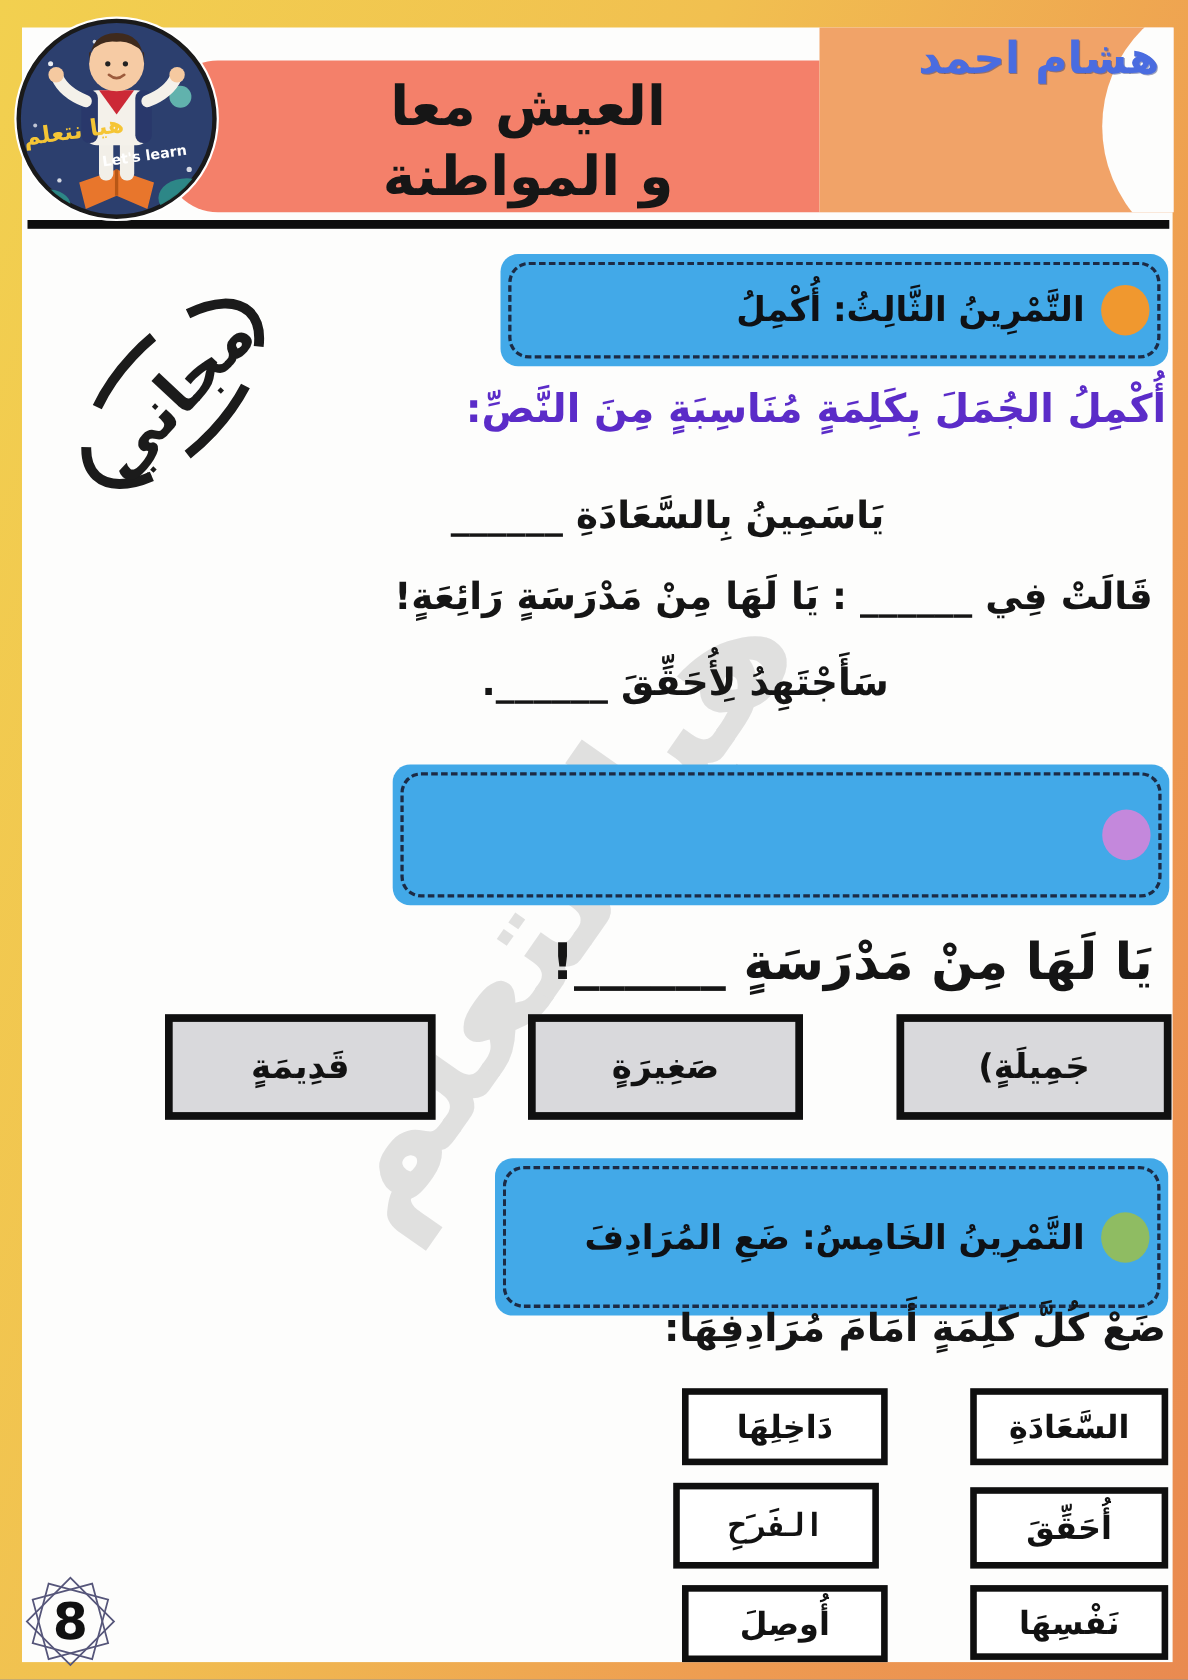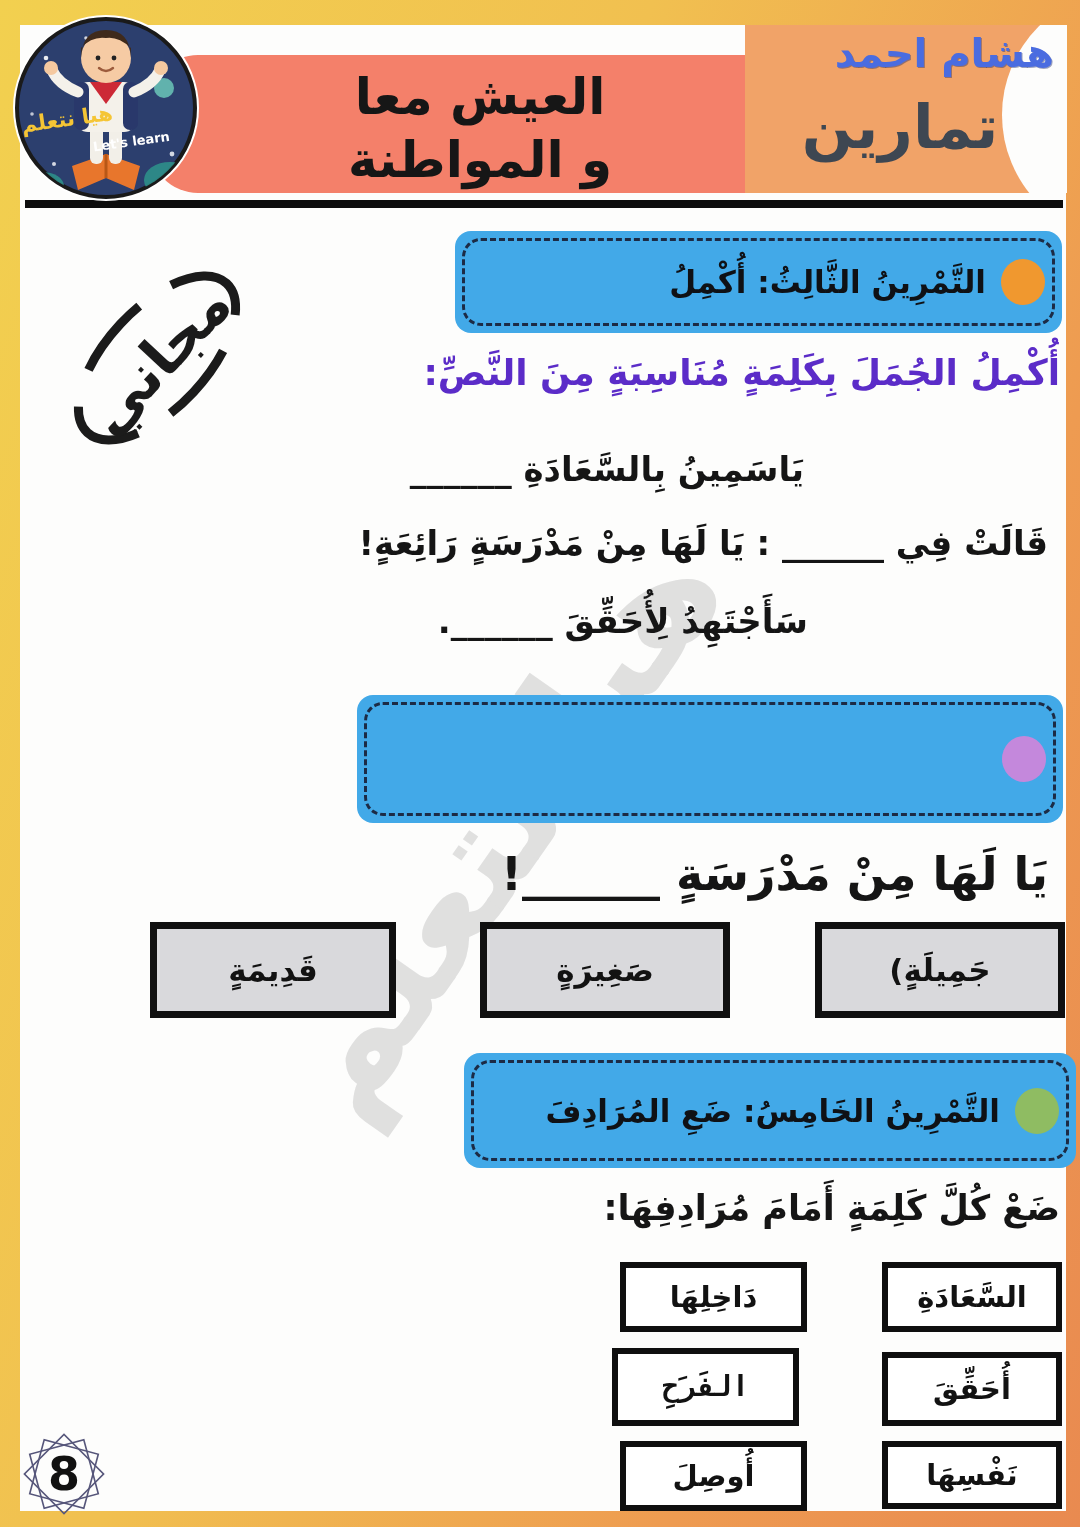--- a/index.html
+++ b/index.html
@@ -31,21 +31,21 @@
   .stamp{position:absolute;left:45px;top:248px;width:225px;height:220px;z-index:2;}
 
   
   .blue-box{position:absolute;background:#42A9E8;border-radius:16px;z-index:2;}
   .blue-box .dash{position:absolute;inset:7px;border:3px dashed #1C2B45;border-radius:19px;}
   .bullet{position:absolute;right:17px;top:50%;transform:translateY(-50%);width:44px;height:46px;border-radius:50%;}
   .box-title{position:absolute;right:76px;top:50%;transform:translateY(-50%);direction:rtl;white-space:nowrap;
     font-weight:700;font-size:31px;color:#0F1115;}
   #ex3-box{left:455px;top:231px;width:607px;height:102px;}
   #ex4-box{left:357px;top:695px;width:706px;height:128px;}
-  #ex5-box{left:450px;top:1053px;width:612px;height:115px;margin-left:14px;}
+  #ex5-box{left:450px;top:1053px;width:612px;height:143px;}
   .bullet-orange{background:#F0982F;}
   .bullet-purple{background:#C488DC;}
   .bullet-green{background:#8FBC62;}
 
   
   .t-line{position:absolute;direction:rtl;white-space:nowrap;font-weight:700;color:#151515;z-index:2;}
   .purple{color:#5B2CC8;}
   #ex3-instr{right:20px;top:352px;font-size:36px;}
   #line1{right:276px;top:449px;font-size:34px;}
   #line2{right:32px;top:523px;font-size:34px;}
@@ -85,21 +85,20 @@
 
   <div class="salmon-block"></div>
   <div class="orange-block">
     <div class="crescent"></div>
   </div>
   <div class="main-title">
     <div>العيش معا</div>
     <div>و المواطنة</div>
   </div>
   <div class="author">هشام احمد</div>
-  <div class="page-type">تمارين</div>
 
   <div class="logo">
     <svg width="188" height="188" viewBox="0 0 188 188">
       <defs>
           <clipPath id="lc">
             <circle cx="94" cy="94" r="88"></circle>
           </clipPath>
         </defs>
       <circle cx="94" cy="94" r="93" fill="#FFFFFF"></circle>
       <circle cx="94" cy="94" r="89" fill="#2C3F6E" stroke="#1A1A1A" stroke-width="4"></circle>

